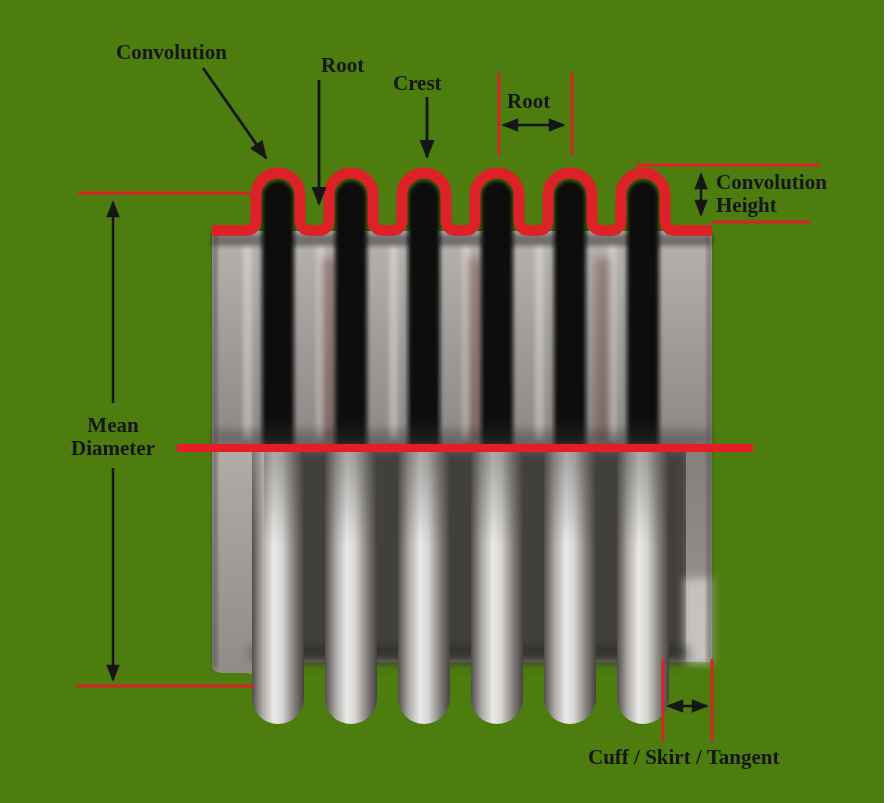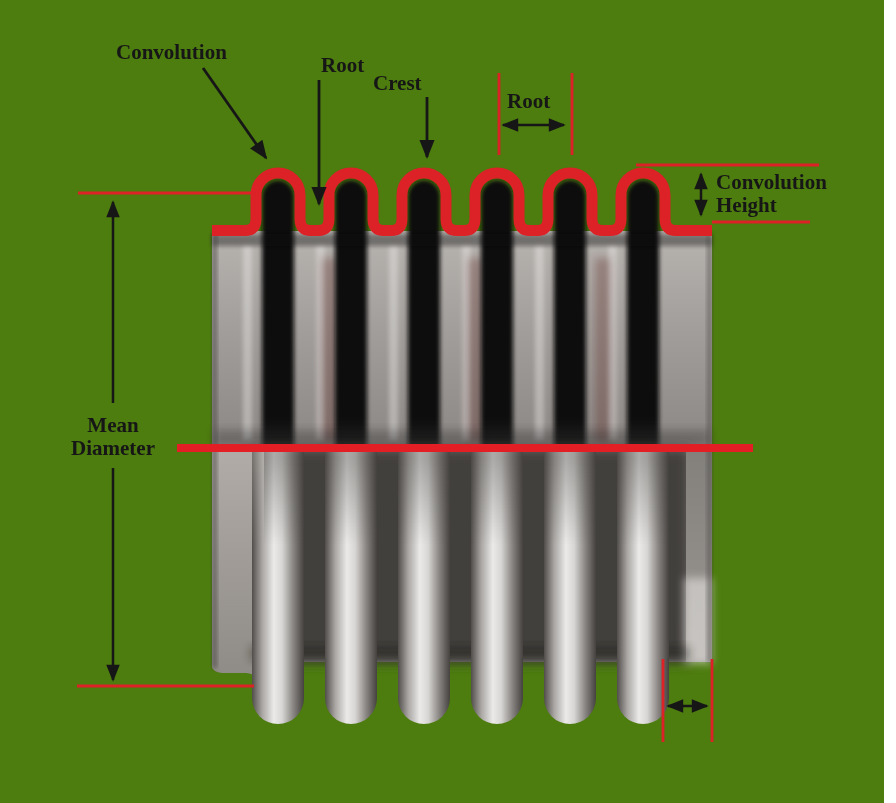--- a/index.html
+++ b/index.html
@@ -157,18 +157,19 @@
 
   <g fill="none">
     <line class="ptr-line" stroke-width="2.8" x1="203" y1="68" x2="266" y2="158" marker-end="url(#arrow)"></line>
     <line class="ptr-line" stroke-width="2.8" x1="319" y1="80" x2="319" y2="204" marker-end="url(#arrow)"></line>
     <line class="ptr-line" stroke-width="2.8" x1="427" y1="97" x2="427" y2="157" marker-end="url(#arrow)"></line>
   </g>
 </svg>
 
 <div class="lbl" style="left:116px;top:41px;">Convolution</div>
 <div class="lbl" style="left:302px;top:54px;margin-left:19px;">Root</div>
-<div class="lbl" style="left:373px;top:72px;">Crest</div>
+<div class="lbl" style="left:393px;top:72px;">Crest</div>
 <div class="lbl" style="left:507px;top:90px;">Root</div>
 <div class="lbl wrap" style="left:66px;top:414px;width:94px;text-align:center;">Mean Diameter</div>
 <div class="lbl wrap" style="left:716px;top:171px;width:132px;">Convolution Height</div>
+<div class="lbl" style="left:588px;top:746px;">Cuff / Skirt / Tangent</div>
 
 </div>
 
 </body></html>

